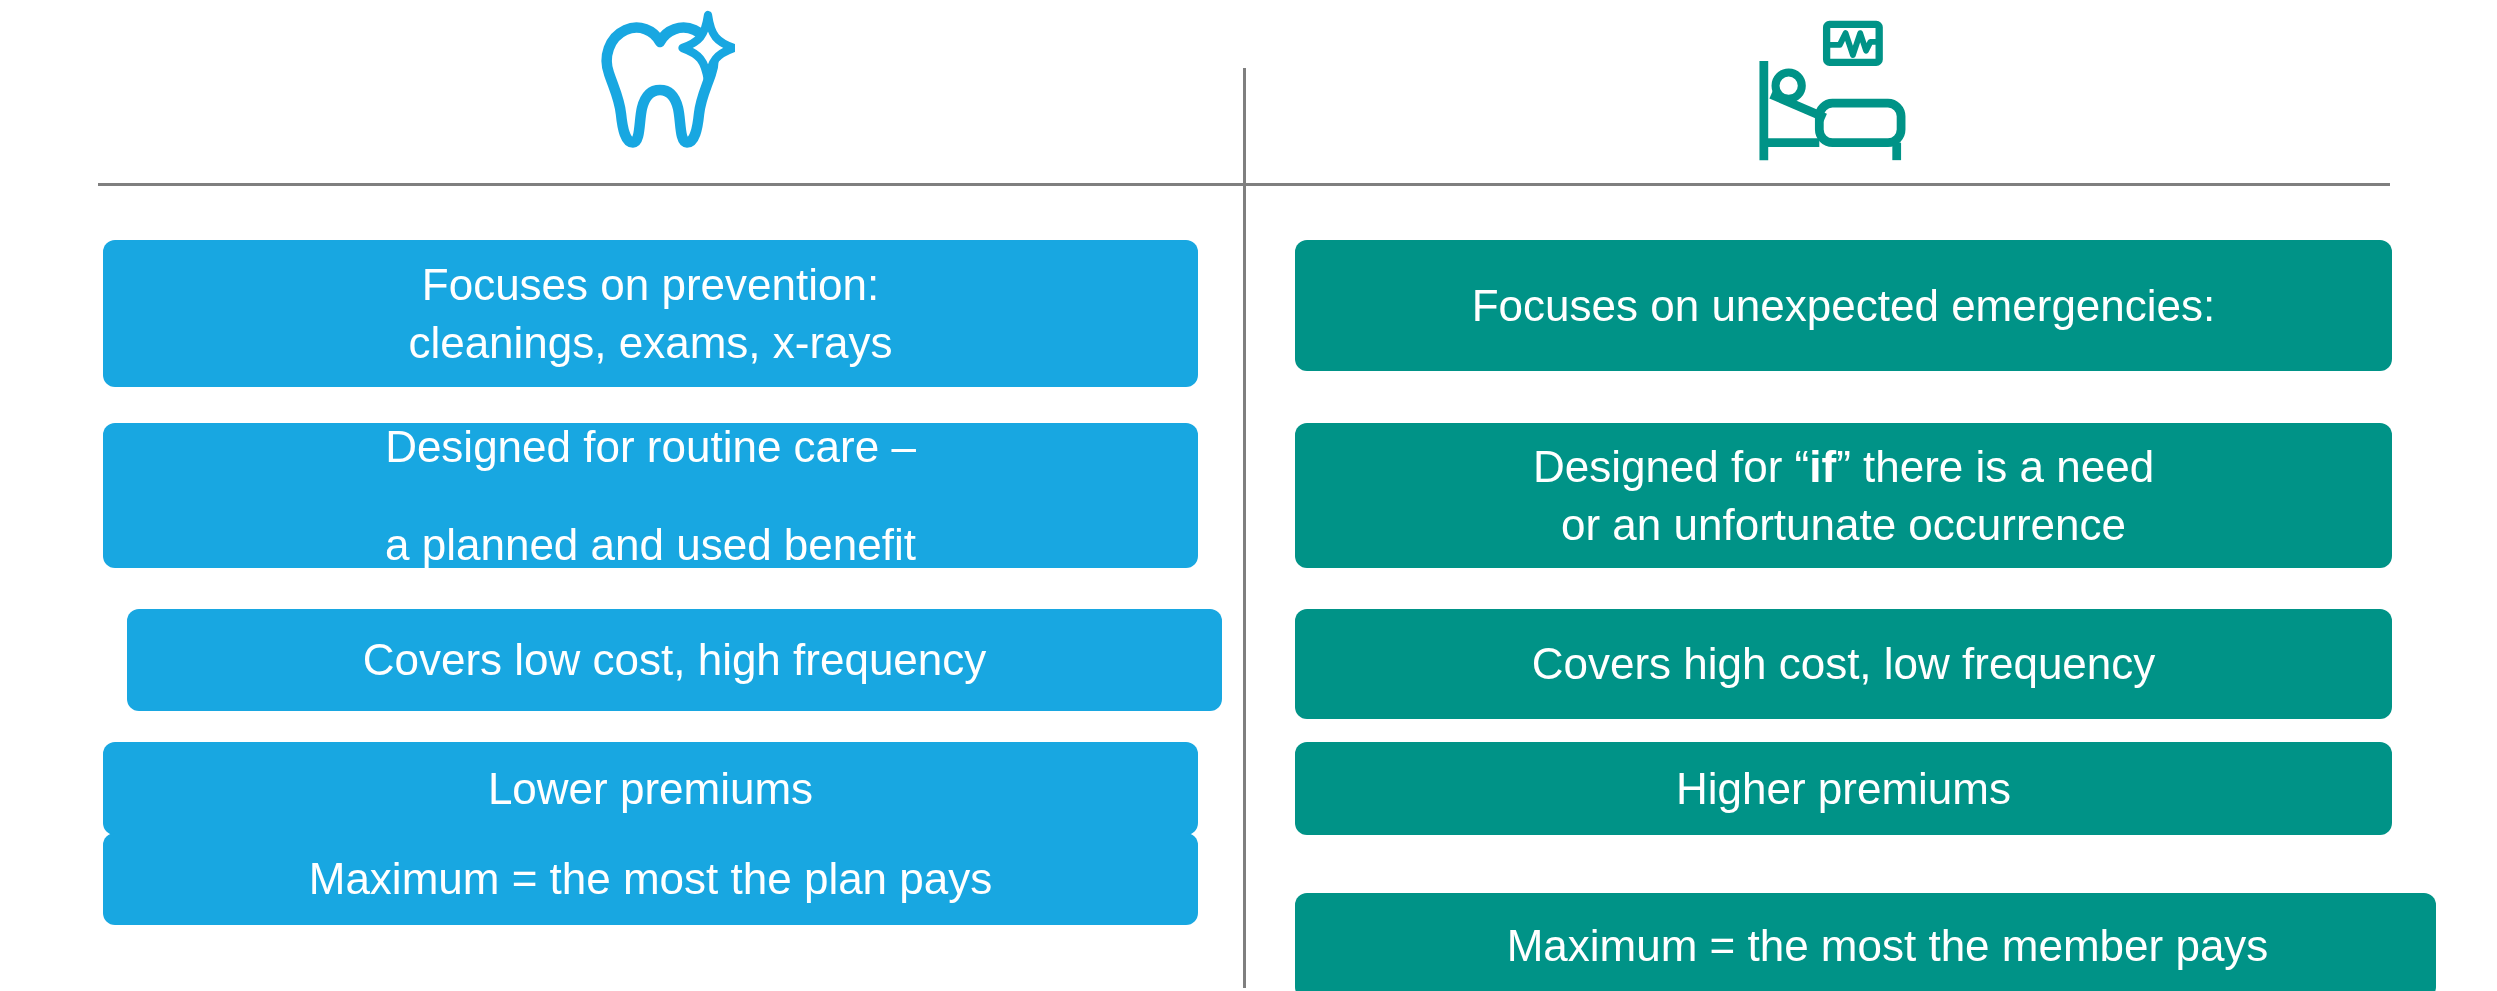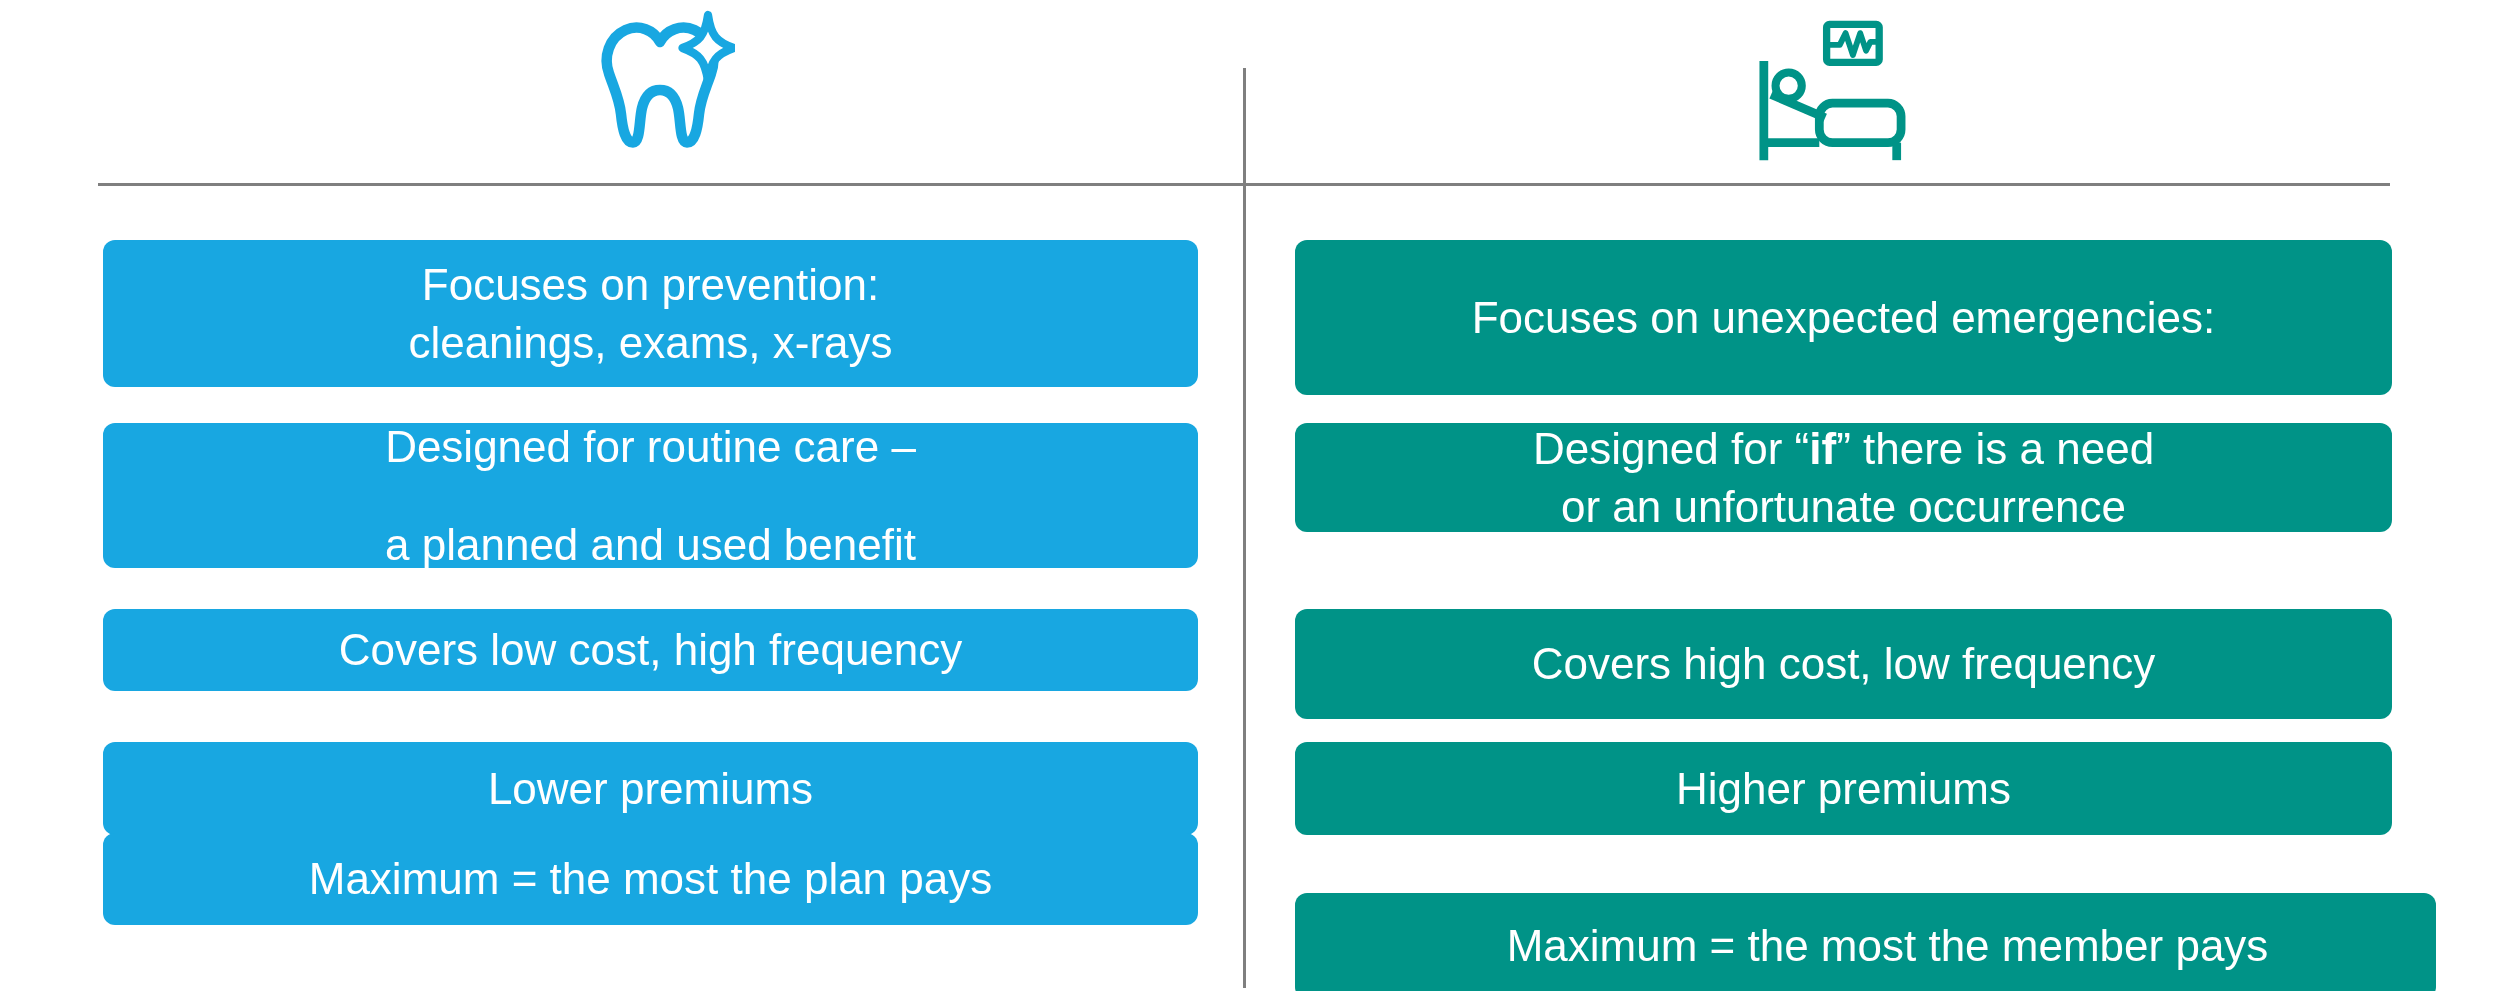--- a/index.html
+++ b/index.html
@@ -63,35 +63,35 @@
 
   <div id="left-boxes" class="col-left">
       <div class="box" style="top: 240px; height: 147px; background: rgb(24, 167, 225);">
         <div class="line"><span>Focuses on prevention:</span></div>
         <div class="line"><span>cleanings, exams, x-rays</span></div>
       </div>
       <div class="box" style="top: 423px; height: 145px; background: rgb(24, 167, 225); gap: 40px;">
         <div class="line"><span>Designed for routine care –</span></div>
         <div class="line"><span>a planned and used benefit</span></div>
       </div>
-      <div class="box" style="top: 609px; height: 82px; background: rgb(24, 167, 225);">
+      <div class="box" style="top: 609px; height: 102px; background: rgb(24, 167, 225); margin-left: 24px;">
         <div class="line"><span>Covers low cost, high frequency</span></div>
       </div>
       <div class="box" style="top: 742px; height: 93px; background: rgb(24, 167, 225);">
         <div class="line"><span>Lower premiums</span></div>
       </div>
       <div class="box" style="top: 833px; height: 92px; background: rgb(24, 167, 225);">
         <div class="line"><span>Maximum = the most the plan pays</span></div>
       </div>
     </div>
   <div id="right-boxes" class="col-right">
-      <div class="box" style="top: 240px; height: 155px; background: rgb(0, 147, 135);">
+      <div class="box" style="top: 240px; height: 131px; background: rgb(0, 147, 135);">
         <div class="line"><span>Focuses on unexpected emergencies:</span></div>
       </div>
-      <div class="box" style="top: 423px; height: 109px; background: rgb(0, 147, 135);">
+      <div class="box" style="top: 423px; height: 145px; background: rgb(0, 147, 135);">
         <div class="line"><span>Designed for “</span><span style="font-weight: bold;">if</span><span>” there is a need</span></div>
         <div class="line"><span>or an unfortunate occurrence</span></div>
       </div>
       <div class="box" style="top: 609px; height: 110px; background: rgb(0, 147, 135);">
         <div class="line"><span>Covers high cost, low frequency</span></div>
       </div>
       <div class="box" style="top: 742px; height: 93px; background: rgb(0, 147, 135);">
         <div class="line"><span>Higher premiums</span></div>
       </div>
       <div class="box" style="top: 893px; height: 106px; background: rgb(0, 147, 135); padding-left: 44px;">

